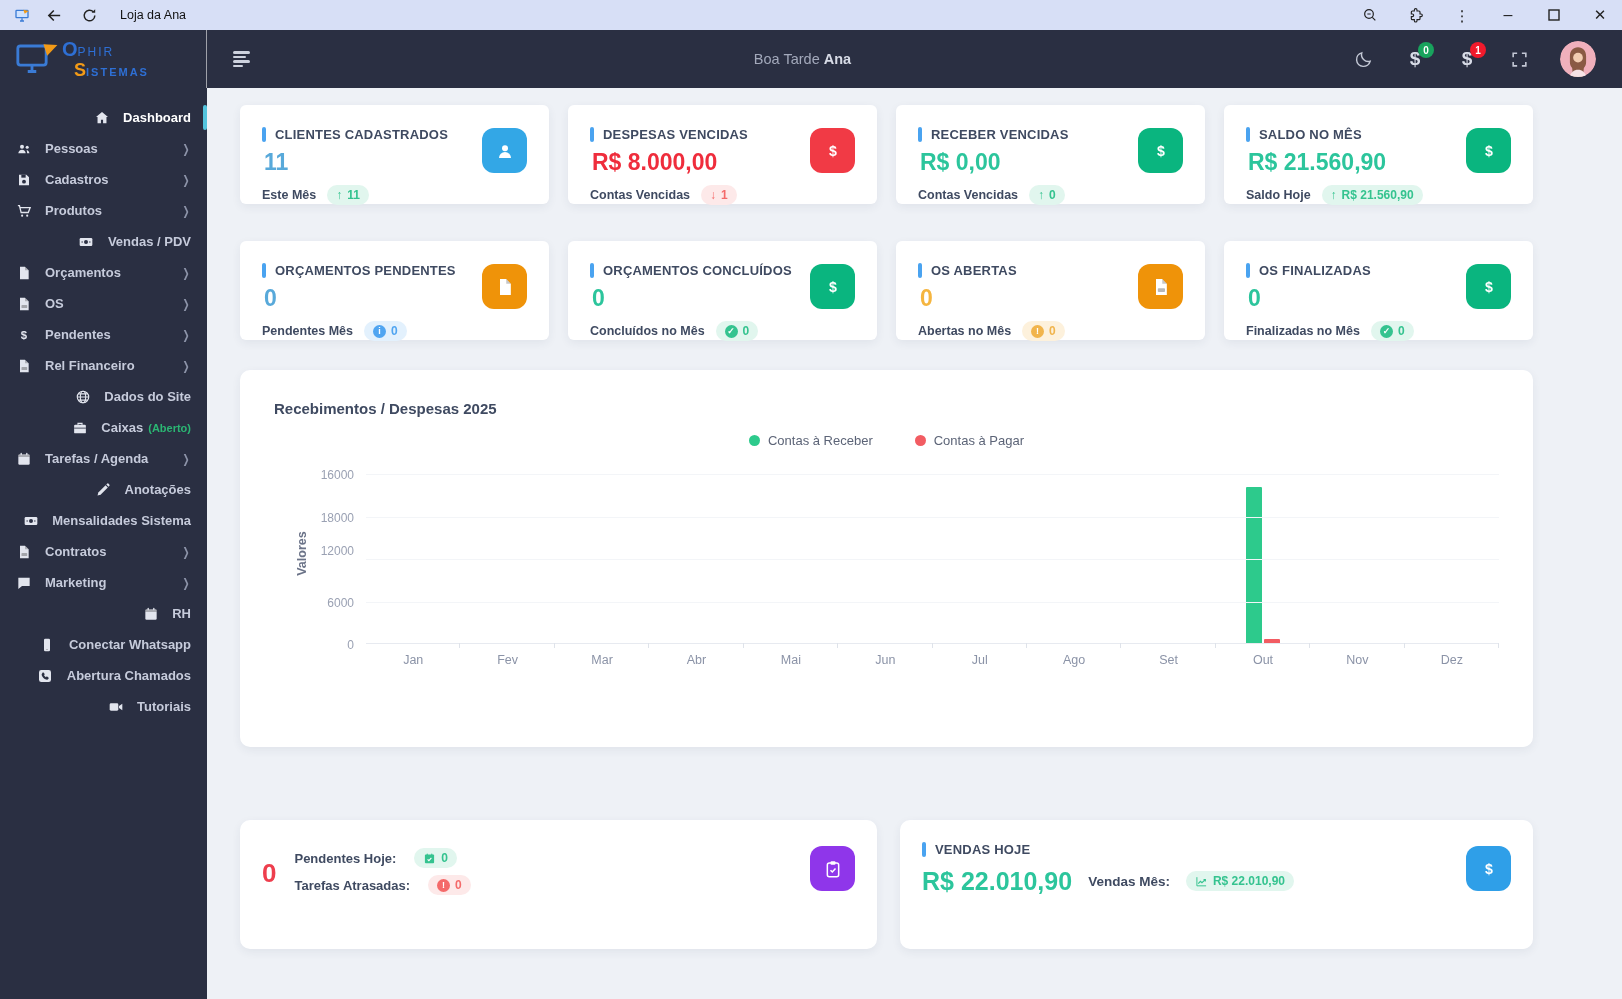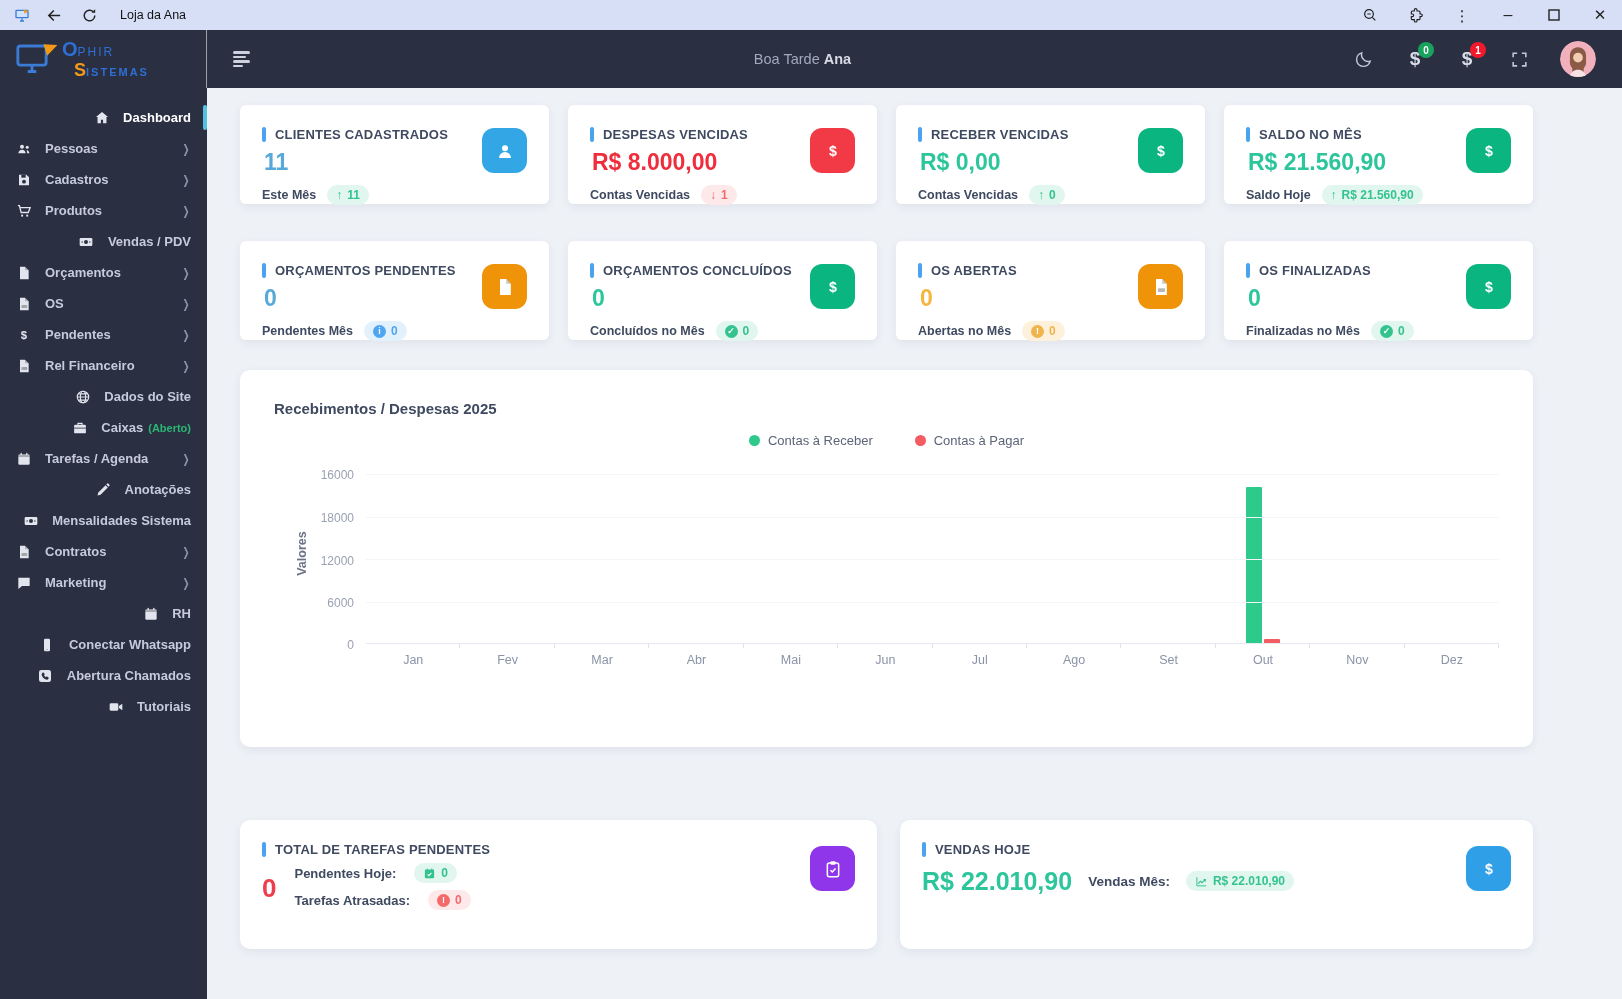--- a/index.html
+++ b/index.html
@@ -613,21 +613,21 @@
                 <div class="bar" style="height: 3.89583px; background: rgb(242, 92, 98);"></div>
               </div>
               <div class="col"></div>
               <div class="col"></div>
             </div>
         <div class="gline" style="top: 0px;"></div>
             <span class="ylab" style="top: 0px;">16000</span>
             <div class="gline" style="top: 42.5px;"></div>
             <span class="ylab" style="top: 42.5px;">18000</span>
             <div class="gline" style="top: 85px;"></div>
-            <span class="ylab" style="top: 86px;">12000</span>
+            <span class="ylab" style="top: 76px;">12000</span>
             <div class="gline" style="top: 127.5px;"></div>
             <span class="ylab" style="top: 127.5px;">6000</span>
             <span class="ylab" style="top: 170px;">0</span>
           </div>
         <div class="months" id="months">
             <span>Jan</span>
             <span>Fev</span>
             <span>Mar</span>
             <span>Abr</span>
             <span>Mai</span>
@@ -636,24 +636,20 @@
             <span>Ago</span>
             <span>Set</span>
             <span>Out</span>
             <span>Nov</span>
             <span>Dez</span>
           </div>
       </div>
 
       <div class="bottom-row">
         <div class="b-card tasks">
-          <div class="t-row">
-            <span class="t-bar"></span>
-            <span class="t-txt">TOTAL DE TAREFAS PENDENTES</span>
-          </div>
           <div class="tasks-body">
             <span class="big-zero">0</span>
             <span class="task-lines" id="taskLines">
                 <span class="task-line">
                   <span class="f-lbl" style="font-size: 13px;">Pendentes Hoje:</span>
                   <span class="pill green">
                     <span class="nico" style="display: inline-flex;">
                       <svg viewBox="0 0 24 24">
                         <rect x="3.5" y="4.8" width="17" height="15.8" rx="1.8" fill="currentColor"></rect>
                         <rect x="6.8" y="2.6" width="2" height="3.8" rx="1" fill="currentColor"></rect>

